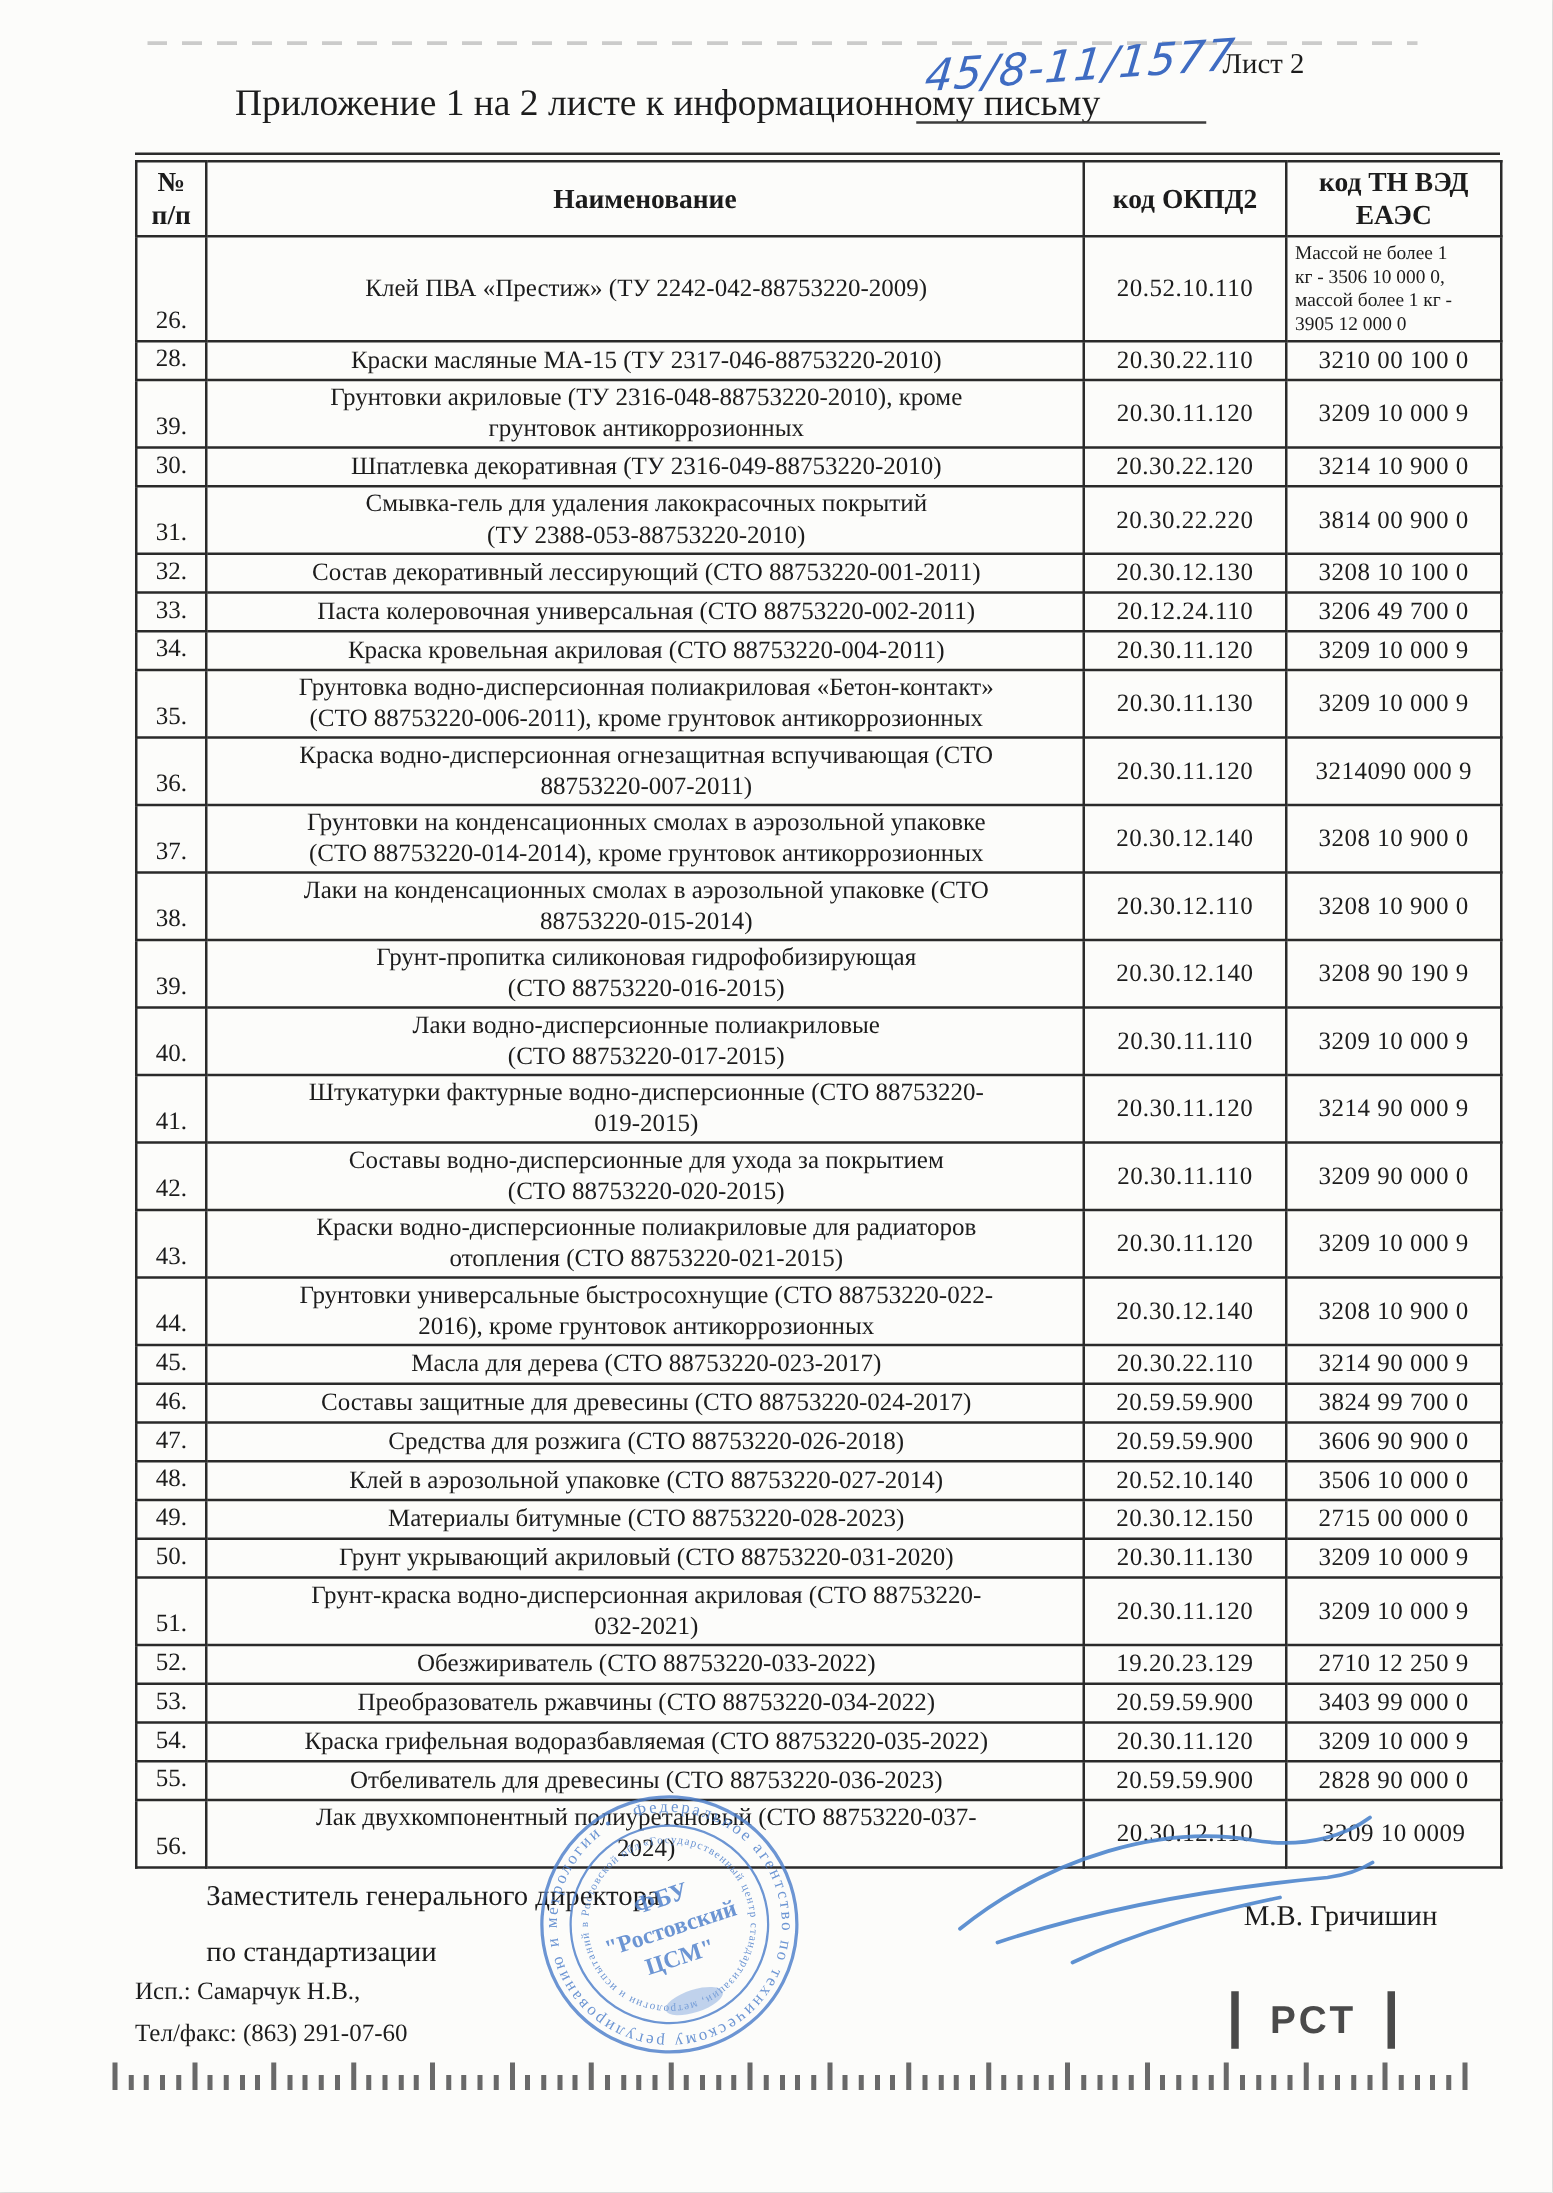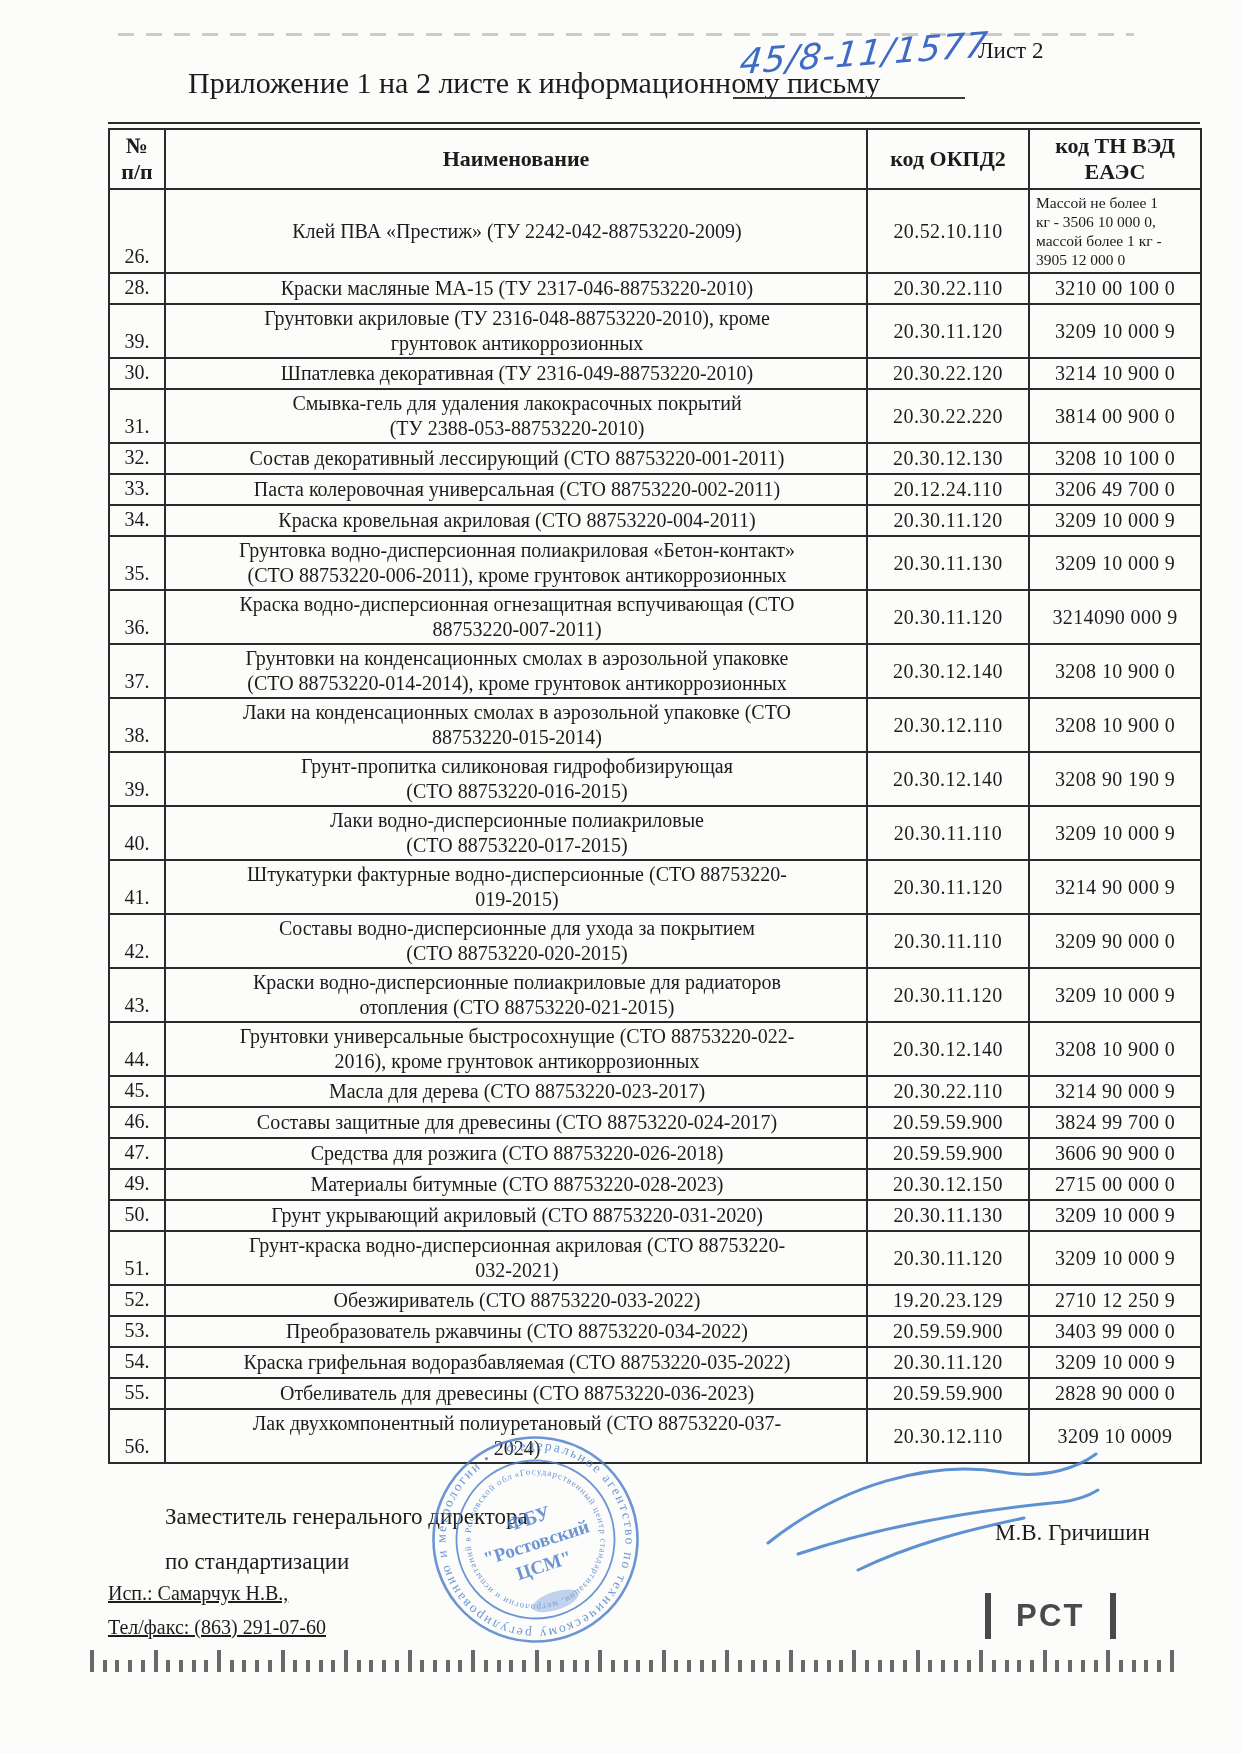--- a/index.html
+++ b/index.html
@@ -41,21 +41,21 @@
   th.h-tnved { line-height:24px; }
   table.doc td { font-size:20px; line-height:25px; }
   td.c-num  { text-align:center; vertical-align:bottom; padding:1px 2px 3px; }
   td.c-name { padding:1px 10px 1px 12px; vertical-align:middle;text-align:center; }
   td.c-okpd2{ text-align:center; vertical-align:middle; letter-spacing:.4px; }
   td.c-tnved{ text-align:center; vertical-align:middle; letter-spacing:.4px;margin-top:14px; }
   td.c-tnved.small { font-size:15.5px; line-height:19px; text-align:left; padding:3px 6px; letter-spacing:0; }
 
   .signer-title { position:absolute; top:1494px; left:165px; font-size:23px; line-height:45px; }
   .signer-name  { position:absolute; top:1520px; left:962px; font-size:23px;margin-left:33px; }
-  .executor     { position:absolute; top:1576px; left:108px; font-size:20px; line-height:34px;text-decoration:underline; }
+  .executor     { position:absolute; top:1576px; left:108px; font-size:20px; line-height:34px; }
 
   .stamp-wrap { position:absolute; top:1432px; left:428px; opacity:.82; z-index:2; }
   .sig-wrap   { position:absolute; top:1448px; left:762px; z-index:3; }
 
   .rst-logo {
     position:absolute; top:1593px; left:985px; z-index:1;
     display:flex; align-items:center; gap:25px; color:#4a4a4a;
   }
   .rst-bar { width:6px; height:46px; background:#4a4a4a; }
   .rst-text { font-family:"Liberation Sans", sans-serif; font-weight:bold; font-size:31px; letter-spacing:3px; }
@@ -233,20 +233,26 @@
       <td class="c-num">46.</td>
       <td class="c-name pre">Составы защитные для древесины (СТО 88753220-024-2017)</td>
       <td class="c-okpd2">20.59.59.900</td>
       <td class="c-tnved pre">3824 99 700 0</td>
     </tr>
         <tr>
       <td class="c-num">47.</td>
       <td class="c-name pre">Средства для розжига (СТО 88753220-026-2018)</td>
       <td class="c-okpd2">20.59.59.900</td>
       <td class="c-tnved pre">3606 90 900 0</td>
+    </tr>
+        <tr>
+      <td class="c-num">48.</td>
+      <td class="c-name pre">Клей в аэрозольной упаковке (СТО 88753220-027-2014)</td>
+      <td class="c-okpd2">20.52.10.140</td>
+      <td class="c-tnved pre">3506 10 000 0</td>
     </tr>
         <tr>
       <td class="c-num">49.</td>
       <td class="c-name pre">Материалы битумные (СТО 88753220-028-2023)</td>
       <td class="c-okpd2">20.30.12.150</td>
       <td class="c-tnved pre">2715 00 000 0</td>
     </tr>
         <tr>
       <td class="c-num">50.</td>
       <td class="c-name pre">Грунт укрывающий акриловый (СТО 88753220-031-2020)</td>

